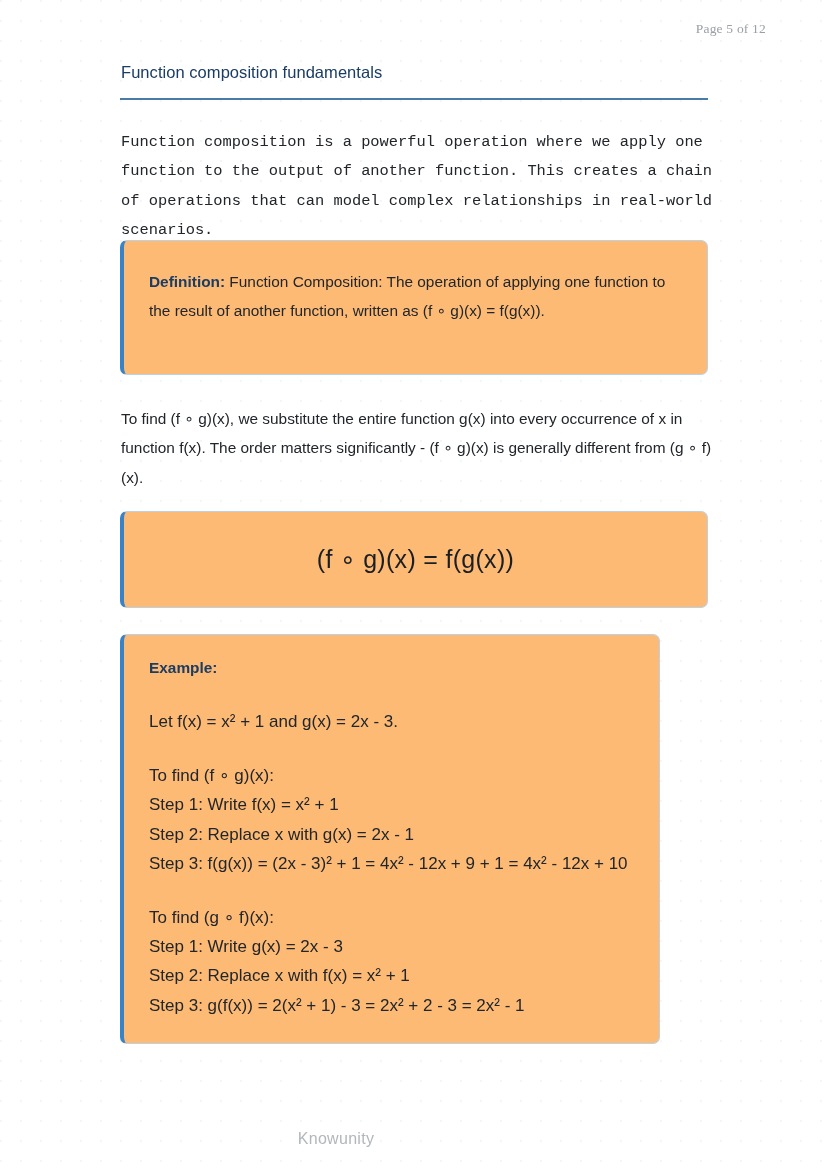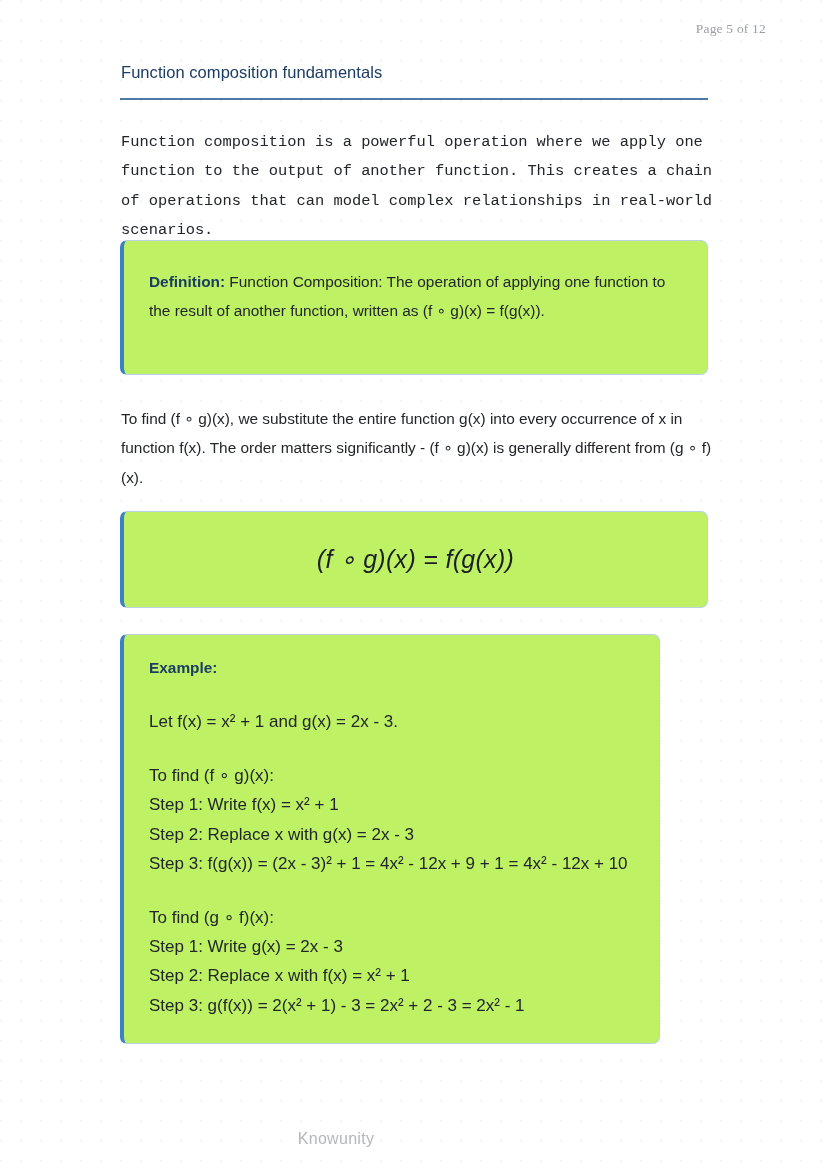--- a/index.html
+++ b/index.html
@@ -66,21 +66,21 @@
     line-height: 29.4px;
     color: #22262b;
   }
   .para-intro { top: 128px; font-family: Liberation Mono, monospace; }
   .para-order { top: 404px; width: 596px; }
 
   
   .box {
     position: absolute;
     box-sizing: border-box;
-    background: #bef264;
+    background: #fdba74;
     border: 1px solid #b9d2e8;
     border-left: 4px solid #3b82c4;
     border-radius: 7px;
   }
 
   .box-definition {
     left: 120px;
     top: 240px;
     width: 588px;
     height: 135px;
@@ -111,21 +111,20 @@
     color: #22262b;
     margin: 0;
   }
   .def-lead {
     font-weight: bold;
     color: #1b3c63;
   }
 
   .formula-text {
     font-size: 25px;
-    font-style: italic;
     color: #1b1f24;
     letter-spacing: 0.3px;
     white-space: nowrap;
   }
 
   .example-inner {
     padding: 24px 28px 0 25px;
   }
   .example-heading {
     font-size: 15.4px;
@@ -189,21 +188,21 @@
 
       <p class="example-heading">Example:</p>
 
       <p class="example-line">Let f(x) = x² + 1 and g(x) = 2x - 3.</p>
 
       <div class="example-gap"></div>
 
       <div class="steps-block">
         <p class="example-line">To find (f ∘ g)(x):</p>
         <p class="example-line">Step 1: Write f(x) = x² + 1</p>
-        <p class="example-line">Step 2: Replace x with g(x) = 2x - 3</p>
+        <p class="example-line">Step 2: Replace x with g(x) = 2x - 1</p>
         <p class="example-line">Step 3: f(g(x)) = (2x - 3)² + 1 = 4x² - 12x + 9 + 1 = 4x² - 12x + 10</p>
       </div>
 
       <div class="example-gap"></div>
 
       <div class="steps-block">
         <p class="example-line">To find (g ∘ f)(x):</p>
         <p class="example-line">Step 1: Write g(x) = 2x - 3</p>
         <p class="example-line">Step 2: Replace x with f(x) = x² + 1</p>
         <p class="example-line">Step 3: g(f(x)) = 2(x² + 1) - 3 = 2x² + 2 - 3 = 2x² - 1</p>

